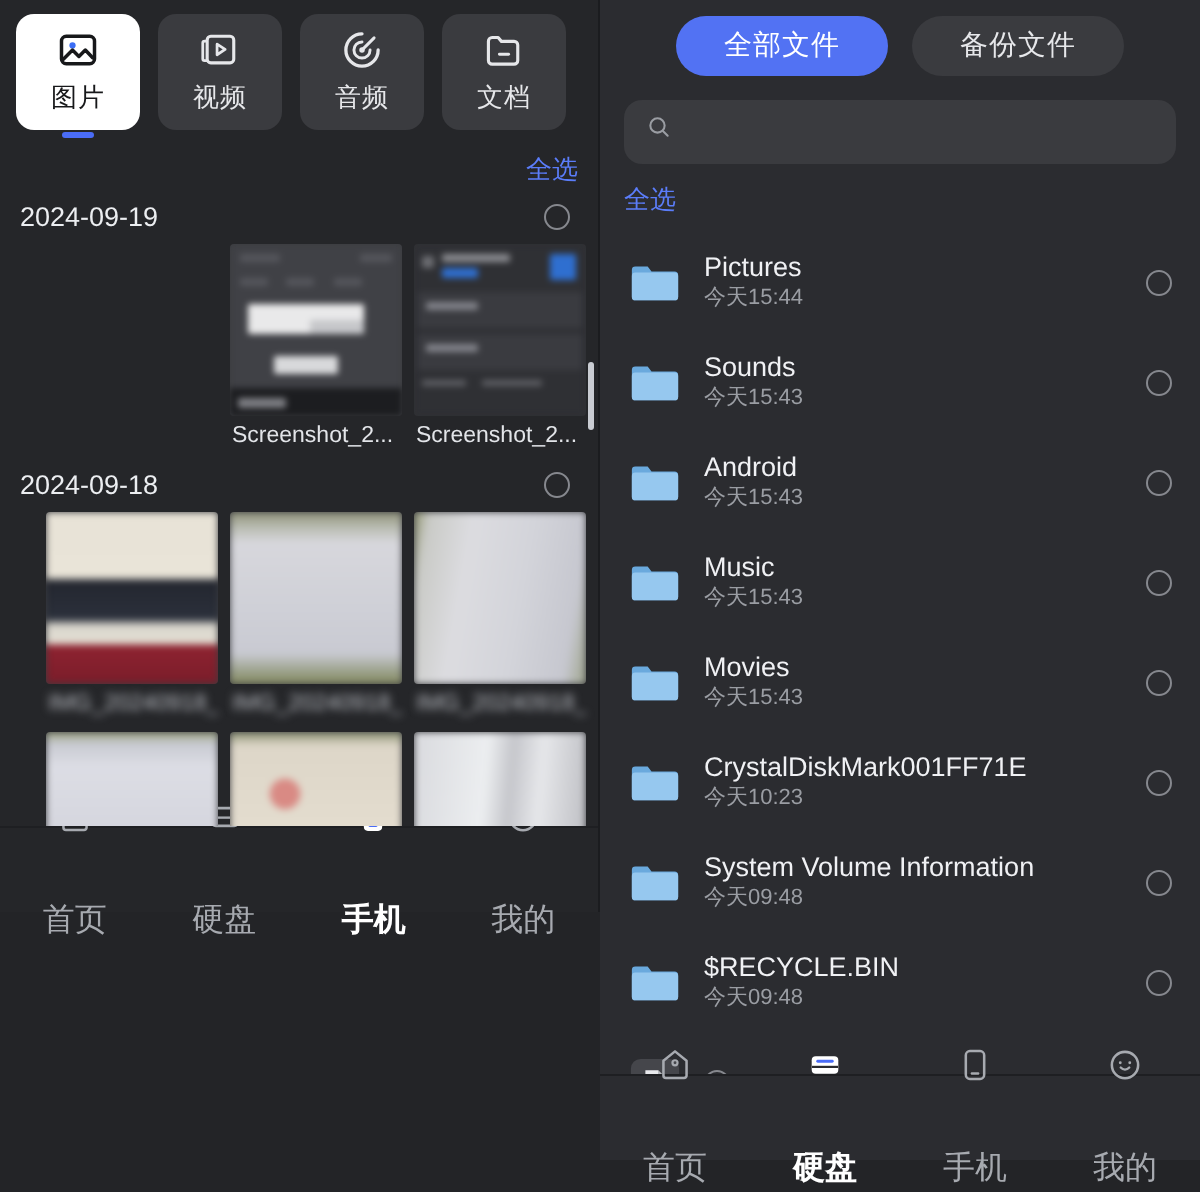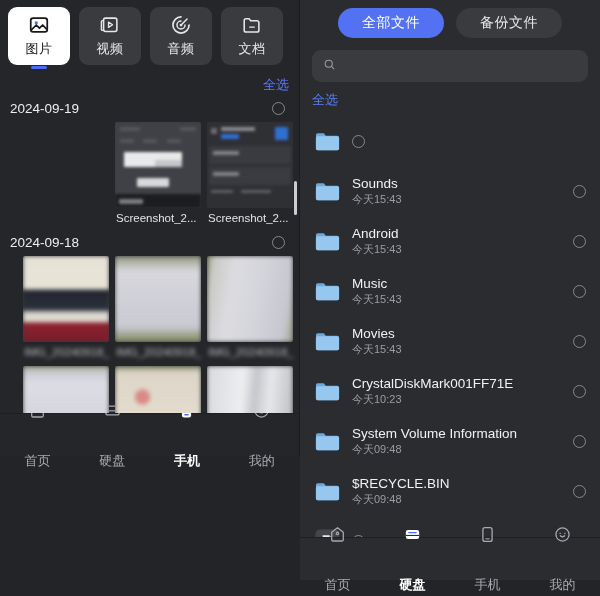--- a/index.html
+++ b/index.html
@@ -142,21 +142,21 @@
     height: 43px; background: #252629;
     display: flex; align-items: center;
     border-top: 1px solid #1e1f22;
   }
   .right-panel .bottom-nav { background: #2b2c30; }
   .nav-item {
     flex: 1; display: flex; flex-direction: column;
     align-items: center; justify-content: center; gap: 2px;
     cursor: pointer;
   }
-  .nav-label { font-size: 13px; color: #a7aab0; margin-top: 30px; }
+  .nav-label { font-size: 16px; color: #a7aab0; margin-top: 30px; }
   .nav-item.active .nav-label { color: #ffffff; font-weight: bold; }
   .nav-ico { width: 19px; height: 19px; display: block; }
 </style>
 </head>
 <body>
 
 <div class="app">
 
   <div class="left-panel">
 
@@ -384,20 +384,24 @@
 
     <div class="file-list">
 
       <div class="file-row">
         <span class="file-icon">
           <svg viewBox="0 0 28 28" fill="none">
             <path d="M2 7.2a1.8 1.8 0 011.8-1.8h6.4l2 2.6h11.9A1.9 1.9 0 0126 9.9v11.3a1.8 1.8 0 01-1.8 1.8H3.8A1.8 1.8 0 012 21.2V7.2z" fill="#6aa9dd"></path>
             <path d="M2 10.4a1.8 1.8 0 011.8-1.8h20.4A1.8 1.8 0 0126 10.4v10.8a1.8 1.8 0 01-1.8 1.8H3.8A1.8 1.8 0 012 21.2V10.4z" fill="#96c8ef"></path>
           </svg>
         </span>
+        <div class="file-meta">
+          <div class="file-name">Pictures</div>
+          <div class="file-time">今天15:44</div>
+        </div>
         <span class="circle-check"></span>
       </div>
 
       <div class="file-row">
         <span class="file-icon">
           <svg viewBox="0 0 28 28" fill="none">
             <path d="M2 7.2a1.8 1.8 0 011.8-1.8h6.4l2 2.6h11.9A1.9 1.9 0 0126 9.9v11.3a1.8 1.8 0 01-1.8 1.8H3.8A1.8 1.8 0 012 21.2V7.2z" fill="#6aa9dd"></path>
             <path d="M2 10.4a1.8 1.8 0 011.8-1.8h20.4A1.8 1.8 0 0126 10.4v10.8a1.8 1.8 0 01-1.8 1.8H3.8A1.8 1.8 0 012 21.2V10.4z" fill="#96c8ef"></path>
           </svg>
         </span>

